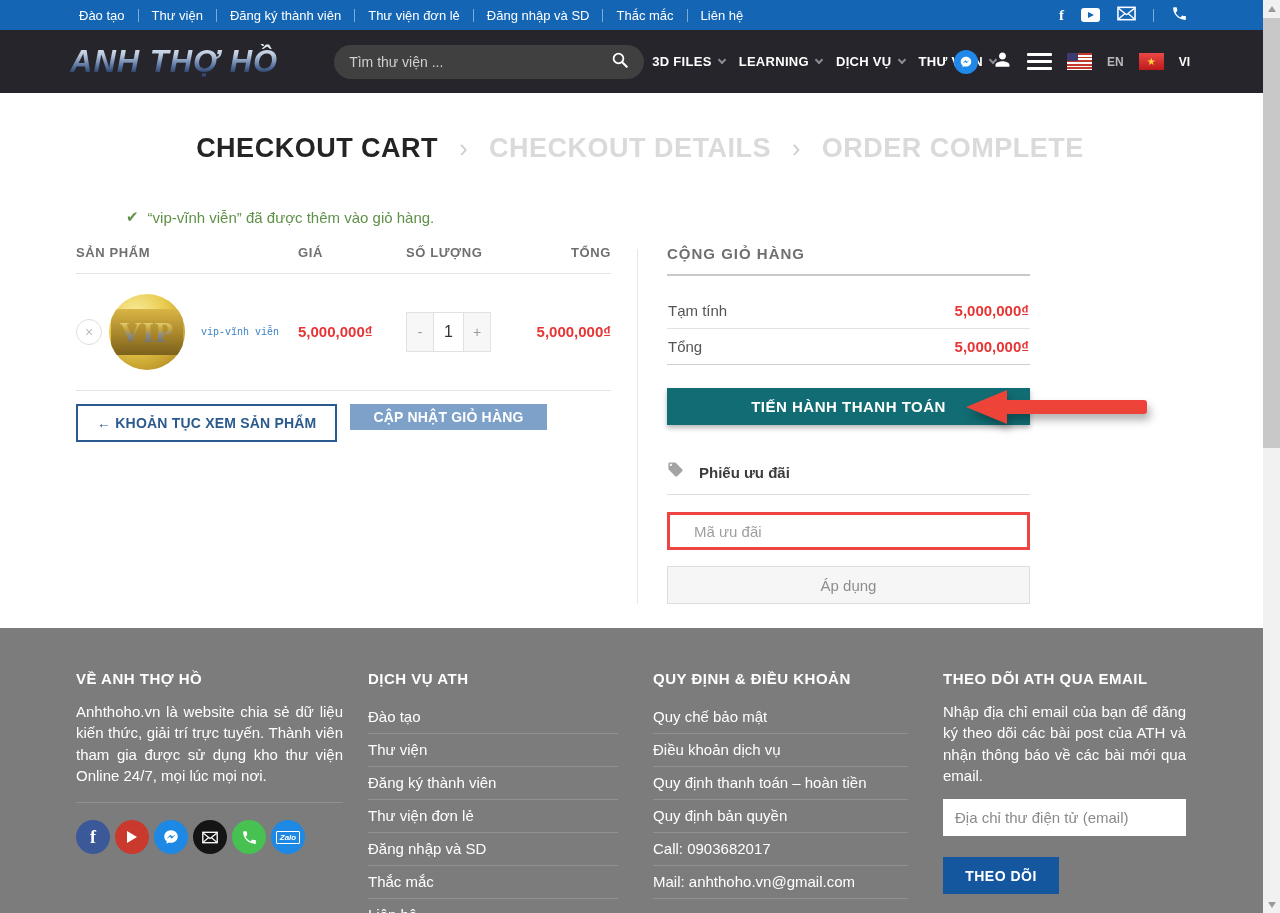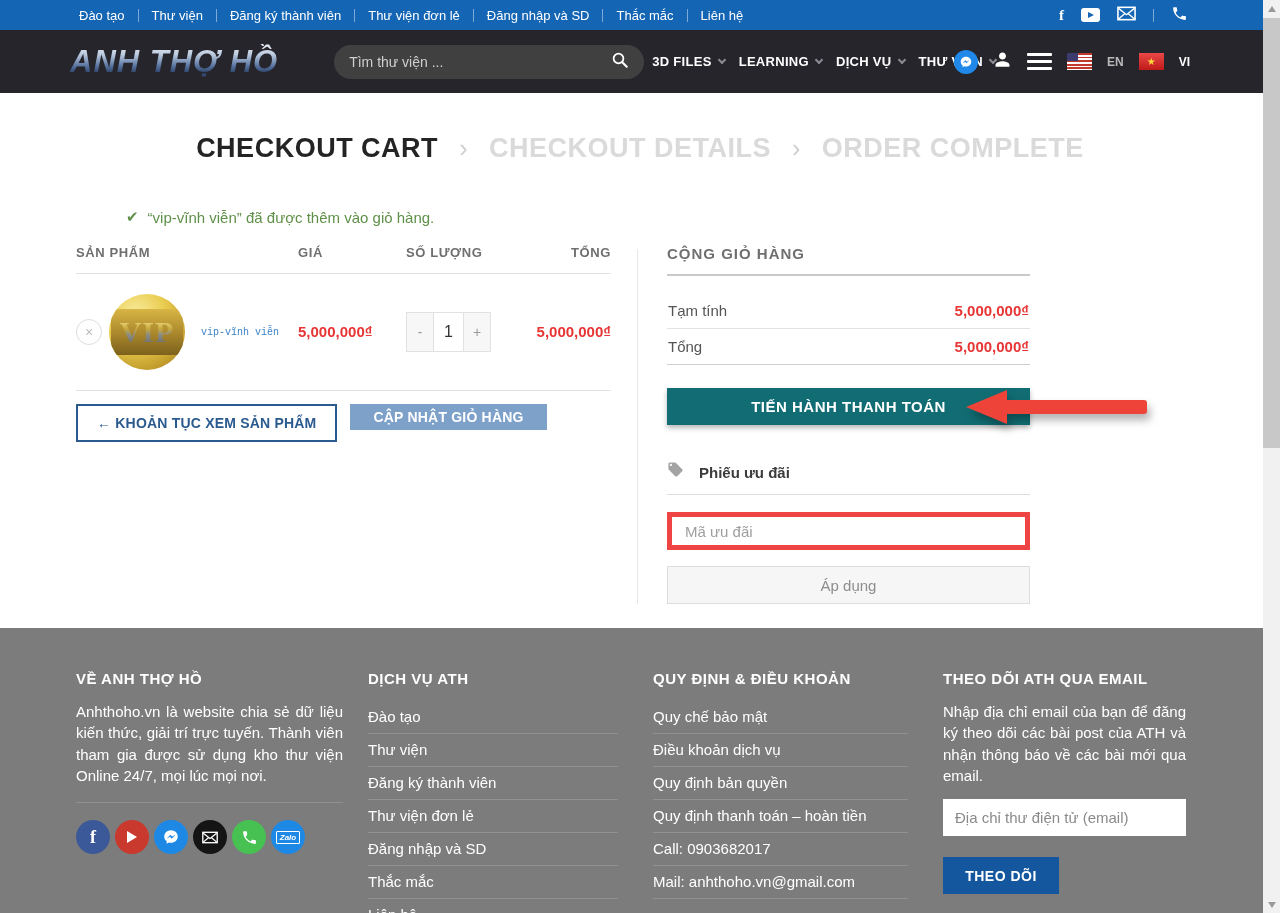--- a/index.html
+++ b/index.html
@@ -81,21 +81,21 @@
   .t-rows { margin-top:17px; }
   .t-row { display:flex; justify-content:space-between; padding:9px 1px; border-bottom:1px solid #e2e2e2; font-size:15px; color:#555; }
   .t-row.last { border-bottom:1px solid #cfcfcf; }
   .checkout-wrap { position:relative; margin-top:23px; }
   .btn-checkout { width:100%; height:37px; background:#116d73; border:none; color:#fff; font-weight:bold; font-size:15px; letter-spacing:.5px; cursor:pointer; box-shadow:0 3px 5px rgba(0,0,0,.28); font-family:inherit; }
   .arrow { position:absolute; top:2px; right:-120px; width:184px; height:34px; filter:drop-shadow(3px 6px 4px rgba(0,0,0,.3)); pointer-events:none; }
   .arrow .head { position:absolute; left:0; top:0; width:0; height:0; border-top:17px solid transparent; border-bottom:17px solid transparent; border-right:41px solid #ee4338; }
   .arrow .tail { position:absolute; left:39px; right:3px; top:10px; height:14px; background:#ee4338; border-radius:3px; }
 
   .coupon-heading { margin-top:36px; display:flex; align-items:flex-end; gap:15px; color:#3c3c3c; font-weight:bold; font-size:15px; padding-bottom:13px; border-bottom:1px solid #ddd; }
-  .coupon-input { margin-top:17px; width:100%; height:38px; border:5px solid #ef4444; padding:0 13px; font-size:15px; color:#555; outline:none; font-family:inherit; }
+  .coupon-input { margin-top:17px; width:100%; height:38px; border:3px solid #ef4444; padding:0 24px; font-size:15px; color:#555; outline:none; font-family:inherit; }
   .coupon-input::placeholder { color:#9e9e9e; }
   .btn-apply { margin-top:16px; width:100%; height:38px; background:#f6f6f6; border:1px solid #ddd; color:#8d8d8d; font-size:15px; cursor:pointer; font-family:inherit; }
 
   
   .footer { height:285px; background:#7c7c7c; color:#fff; padding-top:42px; }
   .footer-inner { display:flex; margin-left:76px; width:1110px; }
   .f-col1 { width:267px; margin-right:25px; }
   .f-col2 { width:250px; margin-right:35px; }
   .f-col3 { width:255px; margin-right:35px; }
   .f-col4 { width:243px; }
@@ -343,22 +343,22 @@
       <a href="#" class="f-item">Thư viện đơn lẻ</a>
       <a href="#" class="f-item">Đăng nhập và SD</a>
       <a href="#" class="f-item">Thắc mắc</a>
       <a href="#" class="f-item">Liên hệ</a>
     </div>
 
     <div class="f-col3">
       <div class="f-heading">QUY ĐỊNH &amp; ĐIỀU KHOẢN</div>
       <a href="#" class="f-item">Quy chế bảo mật</a>
       <a href="#" class="f-item">Điều khoản dịch vụ</a>
+      <a href="#" class="f-item">Quy định thanh toán – hoàn tiền</a>
       <a href="#" class="f-item">Quy định bản quyền</a>
-      <a href="#" class="f-item">Quy định thanh toán – hoàn tiền</a>
       <span class="f-static">Call: 0903682017</span>
       <span class="f-static">Mail: anhthoho.vn@gmail.com</span>
     </div>
 
     <div class="f-col4">
       <div class="f-heading">THEO DÕI ATH QUA EMAIL</div>
       <div class="f-text">Nhập địa chỉ email của bạn để đăng ký theo dõi các bài post của ATH và nhận thông báo về các bài mới qua email.</div>
       <input type="text" class="sub-input" placeholder="Địa chỉ thư điện tử (email)" style="">
       <button class="btn-subscribe">THEO DÕI</button>
     </div>

